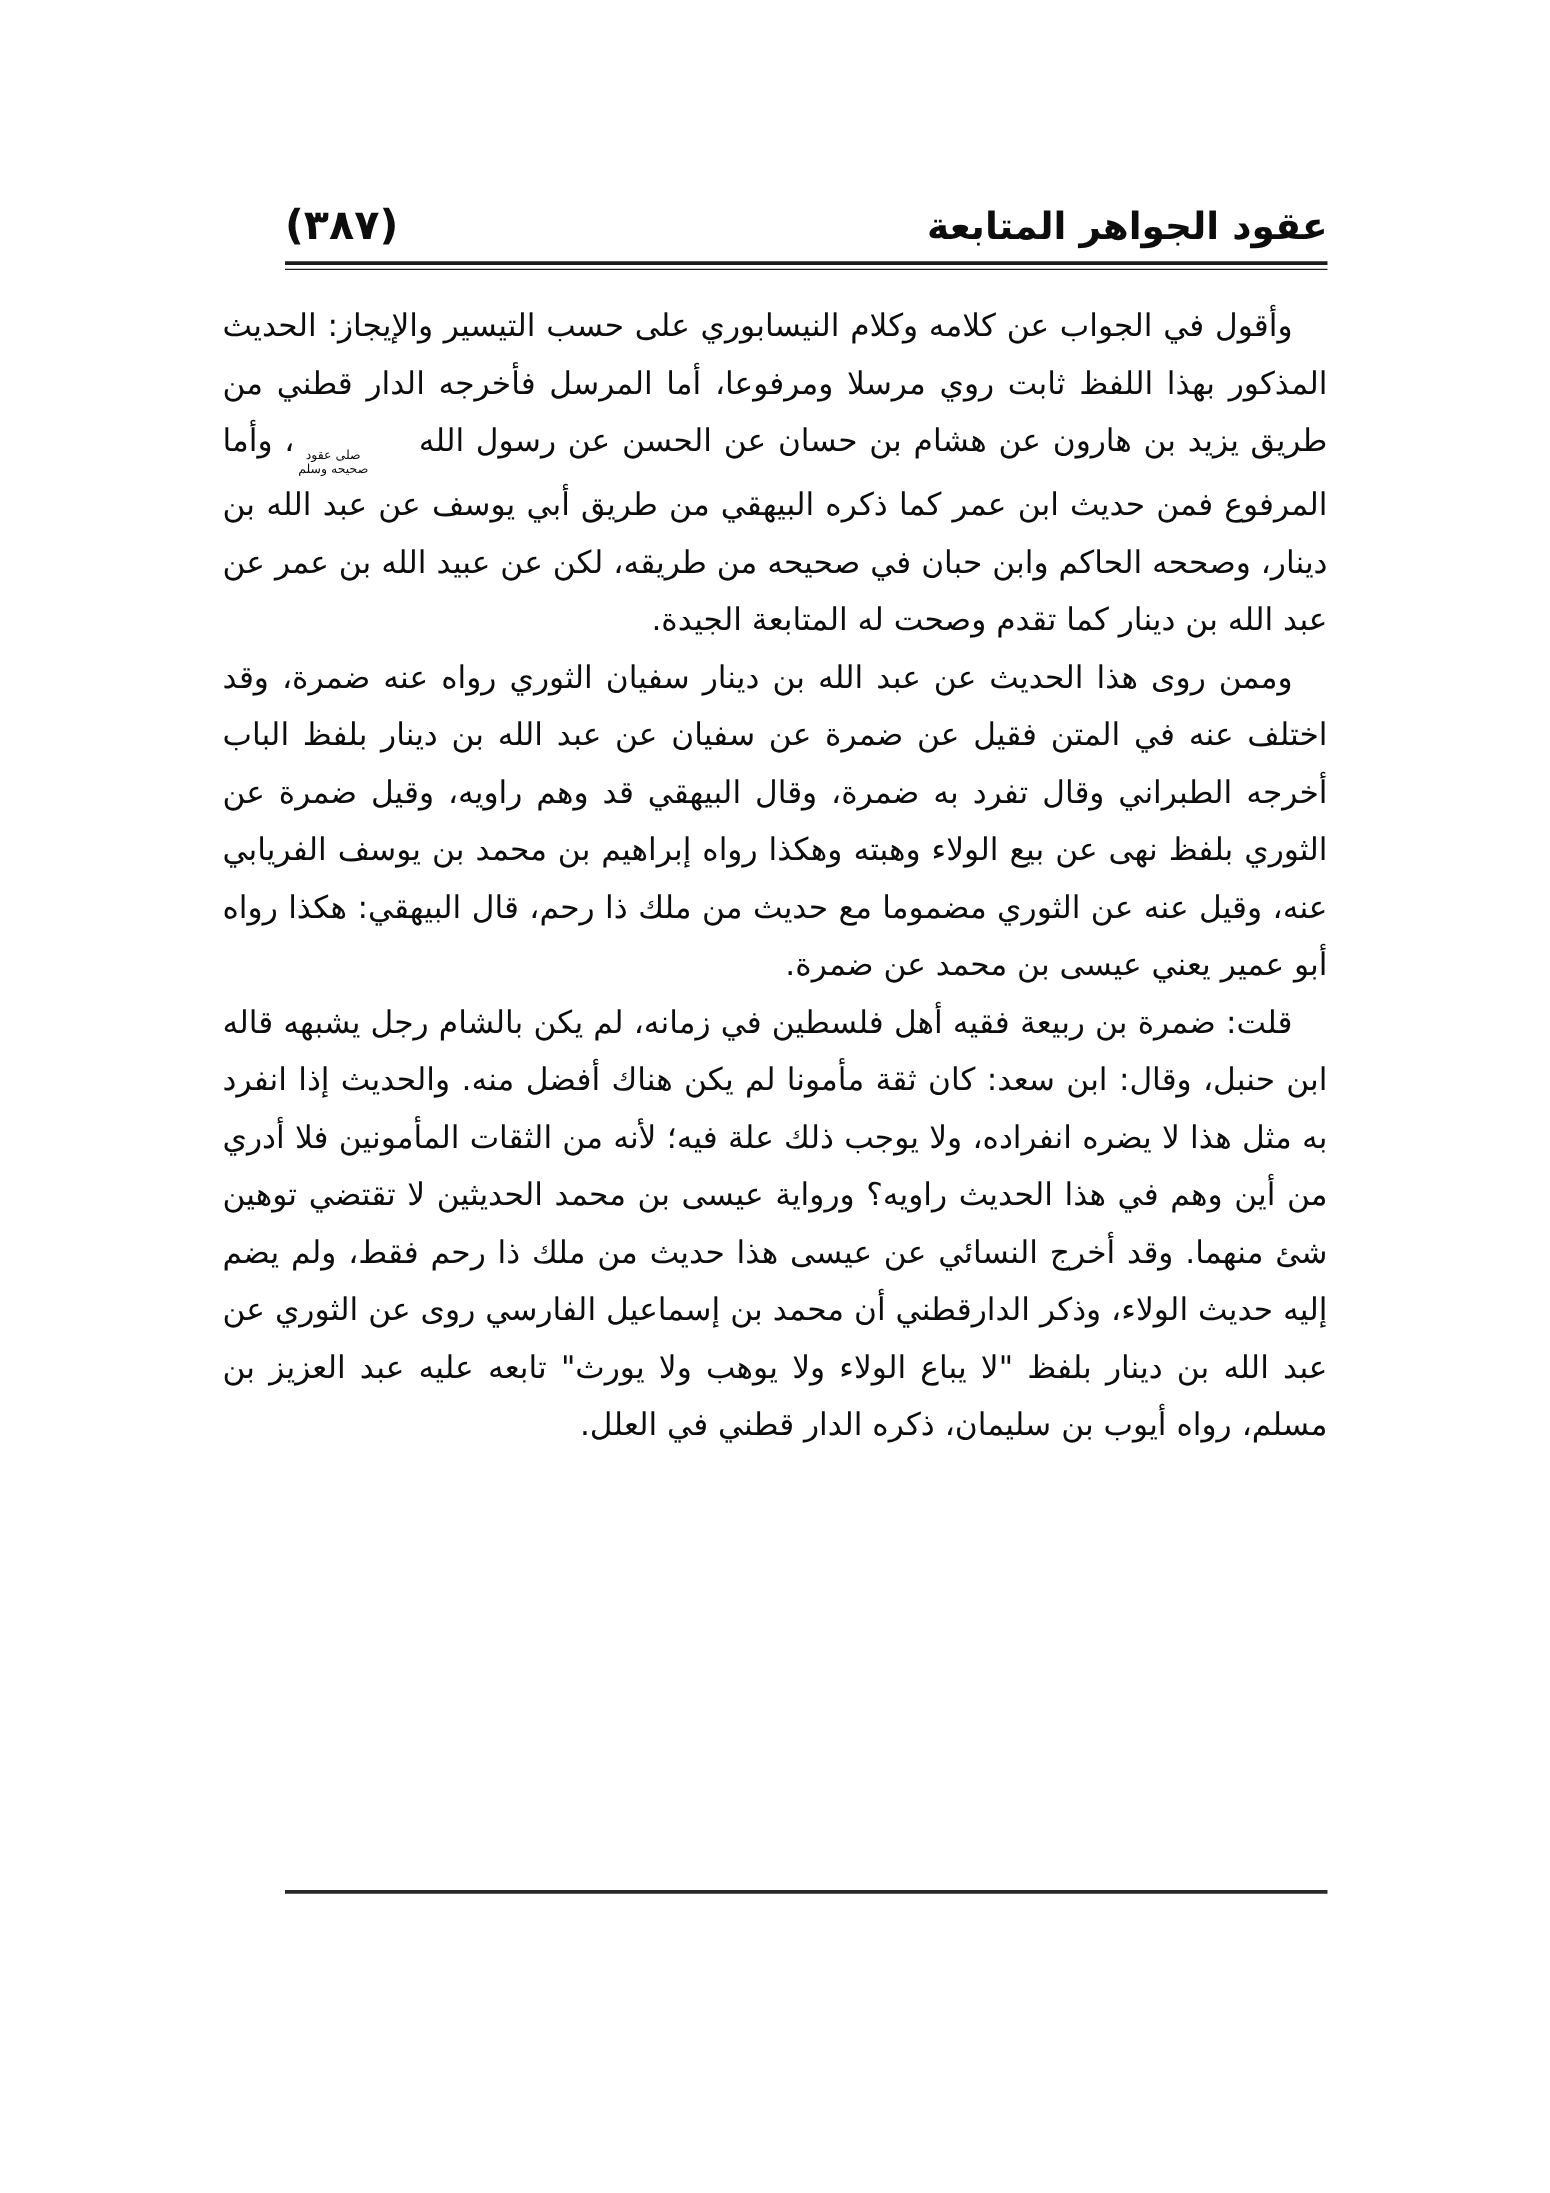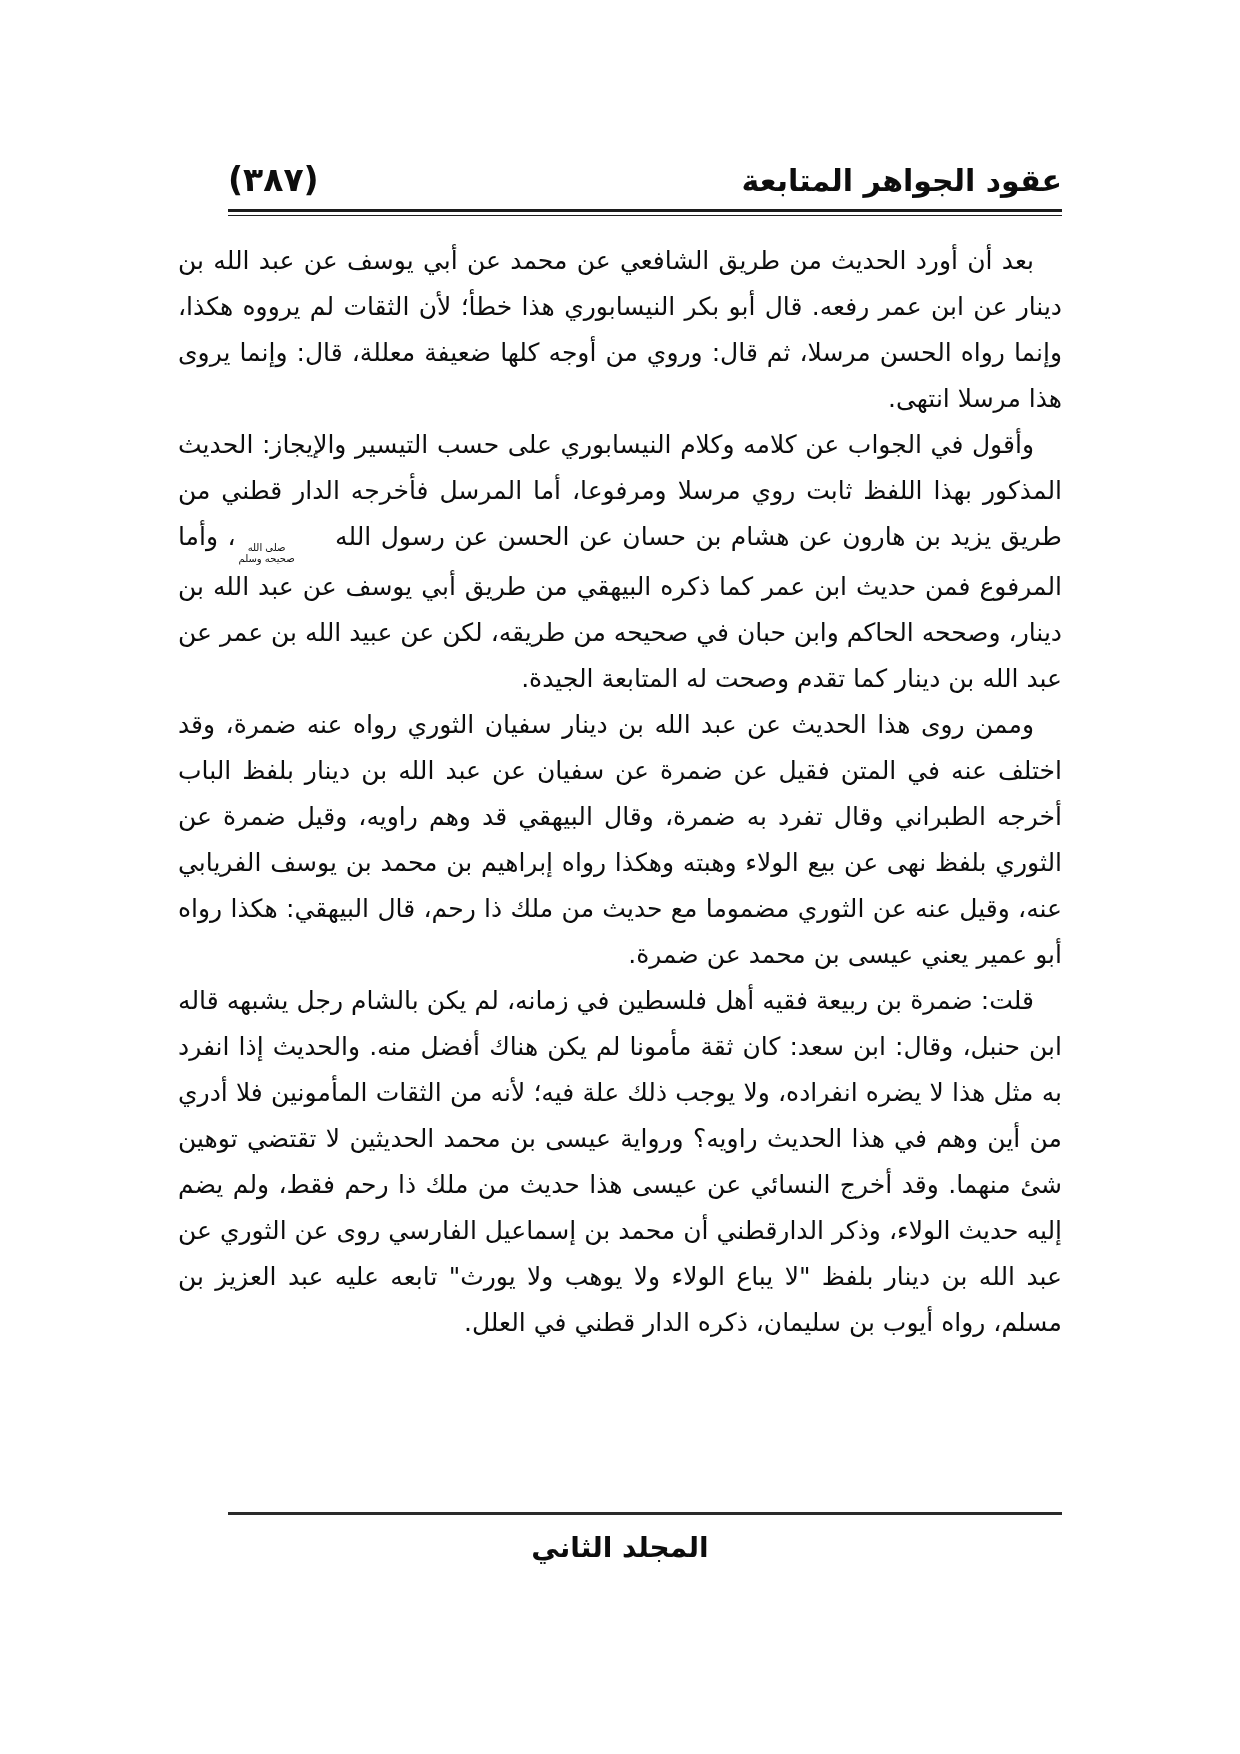--- a/index.html
+++ b/index.html
@@ -90,28 +90,26 @@
 
     <div class="header-row">
       <div class="book-title">عقود الجواهر المتابعة</div>
       <div class="page-number">(٣٨٧)</div>
     </div>
 
     <div class="rule-double"></div>
 
     <div class="body-text">
 
-    <p class="para">بعد أن أورد الحديث من طريق الشافعي عن محمد عن أبي يوسف عن عبد الله بن دينار عن ابن عمر رفعه. قال أبو بكر النيسابوري هذا خطأ؛ لأن الثقات لم يرووه هكذا، وإنما رواه الحسن مرسلا، ثم قال: وروي من أوجه كلها ضعيفة معللة، قال: وإنما يروى هذا مرسلا انتهى.</p>
         <p class="para">وأقول في الجواب عن كلامه وكلام النيسابوري على حسب التيسير والإيجاز: الحديث المذكور بهذا اللفظ ثابت روي مرسلا ومرفوعا، أما المرسل فأخرجه الدار قطني من طريق يزيد بن هارون عن هشام بن حسان عن الحسن عن رسول الله <span class="salawat">
-            <span>صلى الله</span>
+            <span>صلى عقود</span>
             <span>صحيحه وسلم</span>
           </span>، وأما المرفوع فمن حديث ابن عمر كما ذكره البيهقي من طريق أبي يوسف عن عبد الله بن دينار، وصححه الحاكم وابن حبان في صحيحه من طريقه، لكن عن عبيد الله بن عمر عن عبد الله بن دينار كما تقدم وصحت له المتابعة الجيدة.</p>
         <p class="para">وممن روى هذا الحديث عن عبد الله بن دينار سفيان الثوري رواه عنه ضمرة، وقد اختلف عنه في المتن فقيل عن ضمرة عن سفيان عن عبد الله بن دينار بلفظ الباب أخرجه الطبراني وقال تفرد به ضمرة، وقال البيهقي قد وهم راويه، وقيل ضمرة عن الثوري بلفظ نهى عن بيع الولاء وهبته وهكذا رواه إبراهيم بن محمد بن يوسف الفريابي عنه، وقيل عنه عن الثوري مضموما مع حديث من ملك ذا رحم، قال البيهقي: هكذا رواه أبو عمير يعني عيسى بن محمد عن ضمرة.</p>
         <p class="para">قلت: ضمرة بن ربيعة فقيه أهل فلسطين في زمانه، لم يكن بالشام رجل يشبهه قاله ابن حنبل، وقال: ابن سعد: كان ثقة مأمونا لم يكن هناك أفضل منه. والحديث إذا انفرد به مثل هذا لا يضره انفراده، ولا يوجب ذلك علة فيه؛ لأنه من الثقات المأمونين فلا أدري من أين وهم في هذا الحديث راويه؟ ورواية عيسى بن محمد الحديثين لا تقتضي توهين شئ منهما. وقد أخرج النسائي عن عيسى هذا حديث من ملك ذا رحم فقط، ولم يضم إليه حديث الولاء، وذكر الدارقطني أن محمد بن إسماعيل الفارسي روى عن الثوري عن عبد الله بن دينار بلفظ "لا يباع الولاء ولا يوهب ولا يورث" تابعه عليه عبد العزيز بن مسلم، رواه أيوب بن سليمان، ذكره الدار قطني في العلل.</p>
       </div>
 
   </div>
 
   <div class="footer">
     <div class="rule-single"></div>
-    <div class="volume-label">المجلد الثاني</div>
   </div>
 </div>
 
 </body></html>

